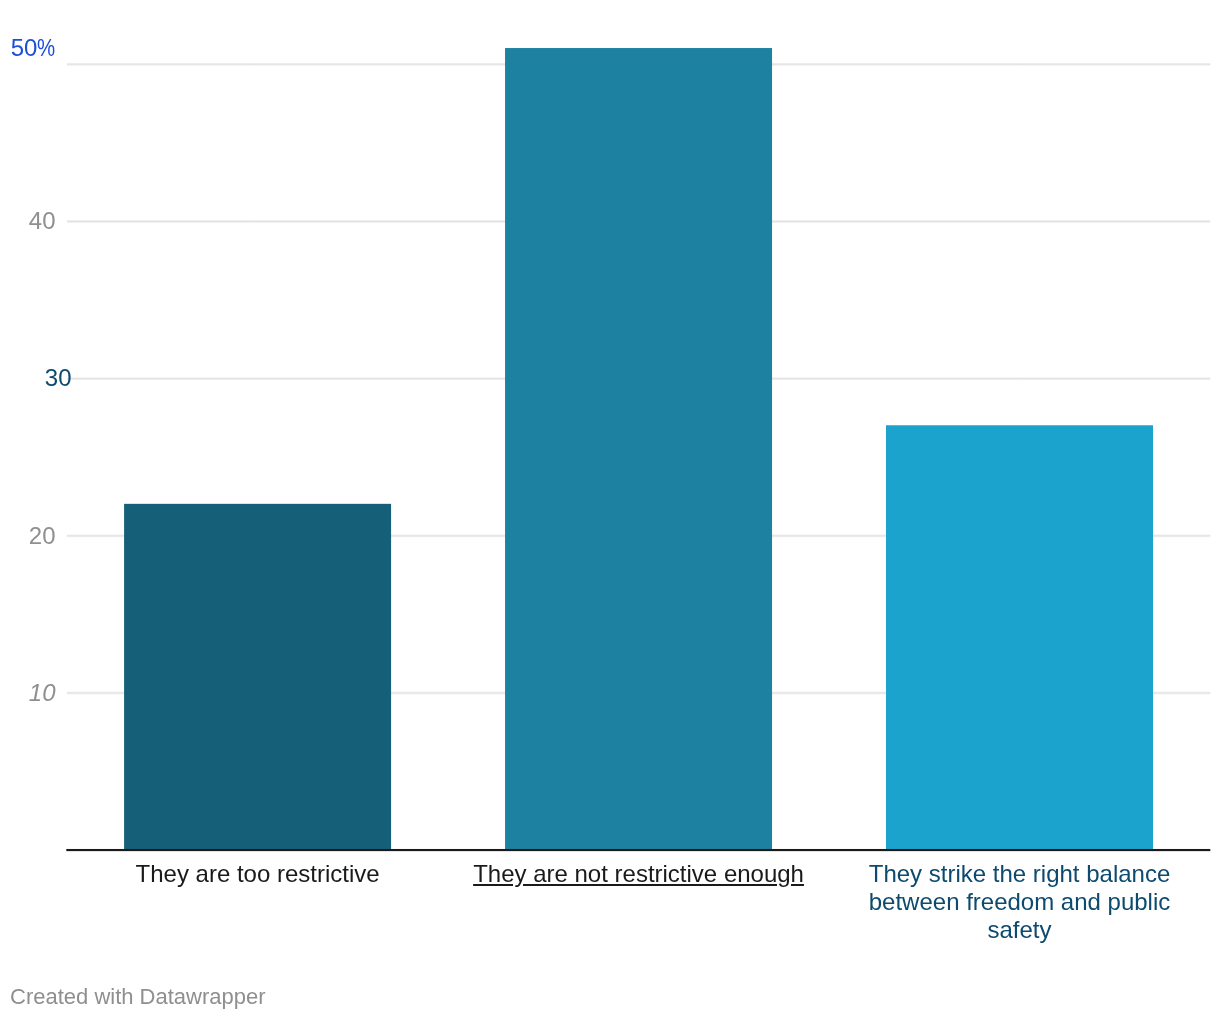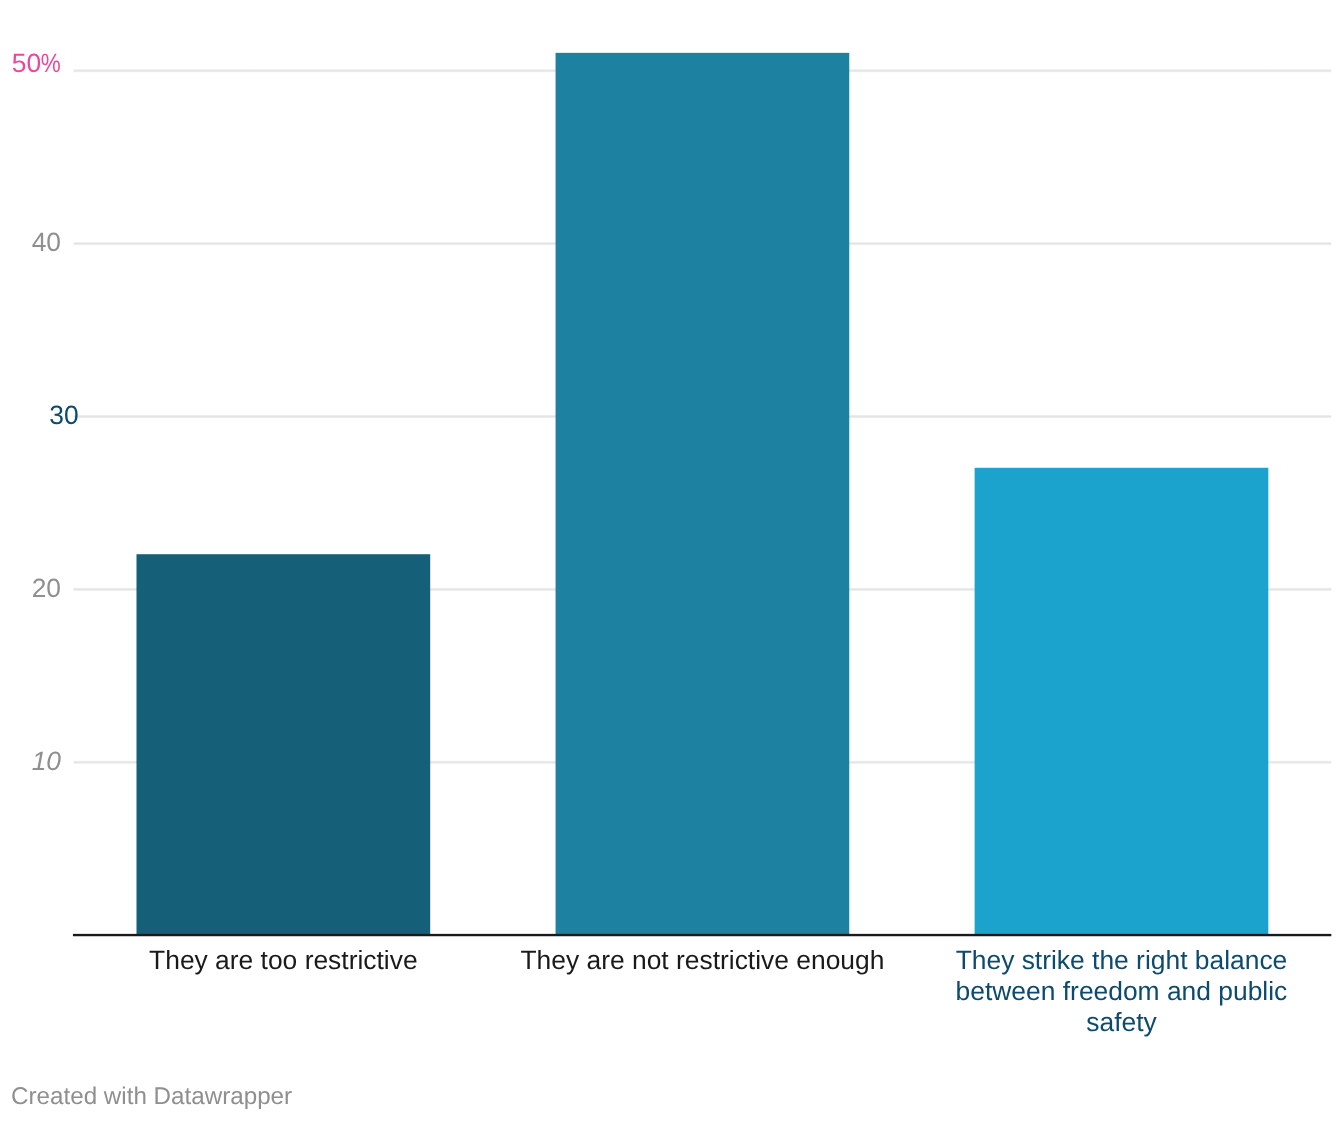--- a/index.html
+++ b/index.html
@@ -34,25 +34,25 @@
     <g id="bars">
         <rect x="124.08333333333337" y="503.836" width="267" height="345.774" fill="#165f78"></rect>
         <rect x="505.05000000000007" y="48.043000000000006" width="267" height="801.567" fill="#1d81a1"></rect>
         <rect x="886.0166666666668" y="425.251" width="267" height="424.35900000000004" fill="#1ba3ce"></rect>
       </g>
     <g id="axis">
         <rect x="66.3" y="848.9749999999999" width="1144" height="2.15" fill="#1a1a1a"></rect>
       </g>
   </svg>
   <div id="yticks">
-      <div class="ytick" style="left: 0px; width: 55.5px; top: 46px; color: #ec4899;"><span>50</span><span class="unit">%</span></div>
+      <div class="ytick" style="left: 0px; width: 55.5px; top: 36px; color: #1d4ed8;"><span>50</span><span class="unit">%</span></div>
       <div class="ytick" style="left: 0px; width: 55.5px; top: 209.23px; color: rgb(143, 143, 143);">40</div>
       <div class="ytick" style="left: 16px; width: 55.5px; top: 366.4px; color: #0c4a6e;">30</div>
       <div class="ytick" style="left: 0px; width: 55.5px; top: 523.57px; color: rgb(143, 143, 143);">20</div>
       <div class="ytick" style="left: 0px; width: 55.5px; top: 680.74px; color: rgb(143, 143, 143); font-style: italic;">10</div>
     </div>
   <div id="xlabels">
       <div class="xlabel" style="left: 87.5833px; width: 340px; top: 860px; color: rgb(26, 26, 26);">They are too restrictive</div>
-      <div class="xlabel" style="left: 468.55px; width: 340px; top: 860px; color: rgb(26, 26, 26);">They are not restrictive enough</div>
+      <div class="xlabel" style="left: 468.55px; width: 340px; top: 860px; color: rgb(26, 26, 26); text-decoration: underline;">They are not restrictive enough</div>
       <div class="xlabel" style="left: 849.517px; width: 340px; top: 860px; color: #0c4a6e;">They strike the right balance between freedom and public safety</div>
     </div>
   <div class="footer" id="credit" style="left: 10px; top: 985.9px; color: rgb(143, 143, 143);">Created with Datawrapper</div>
 </div>
 
 </body></html>

